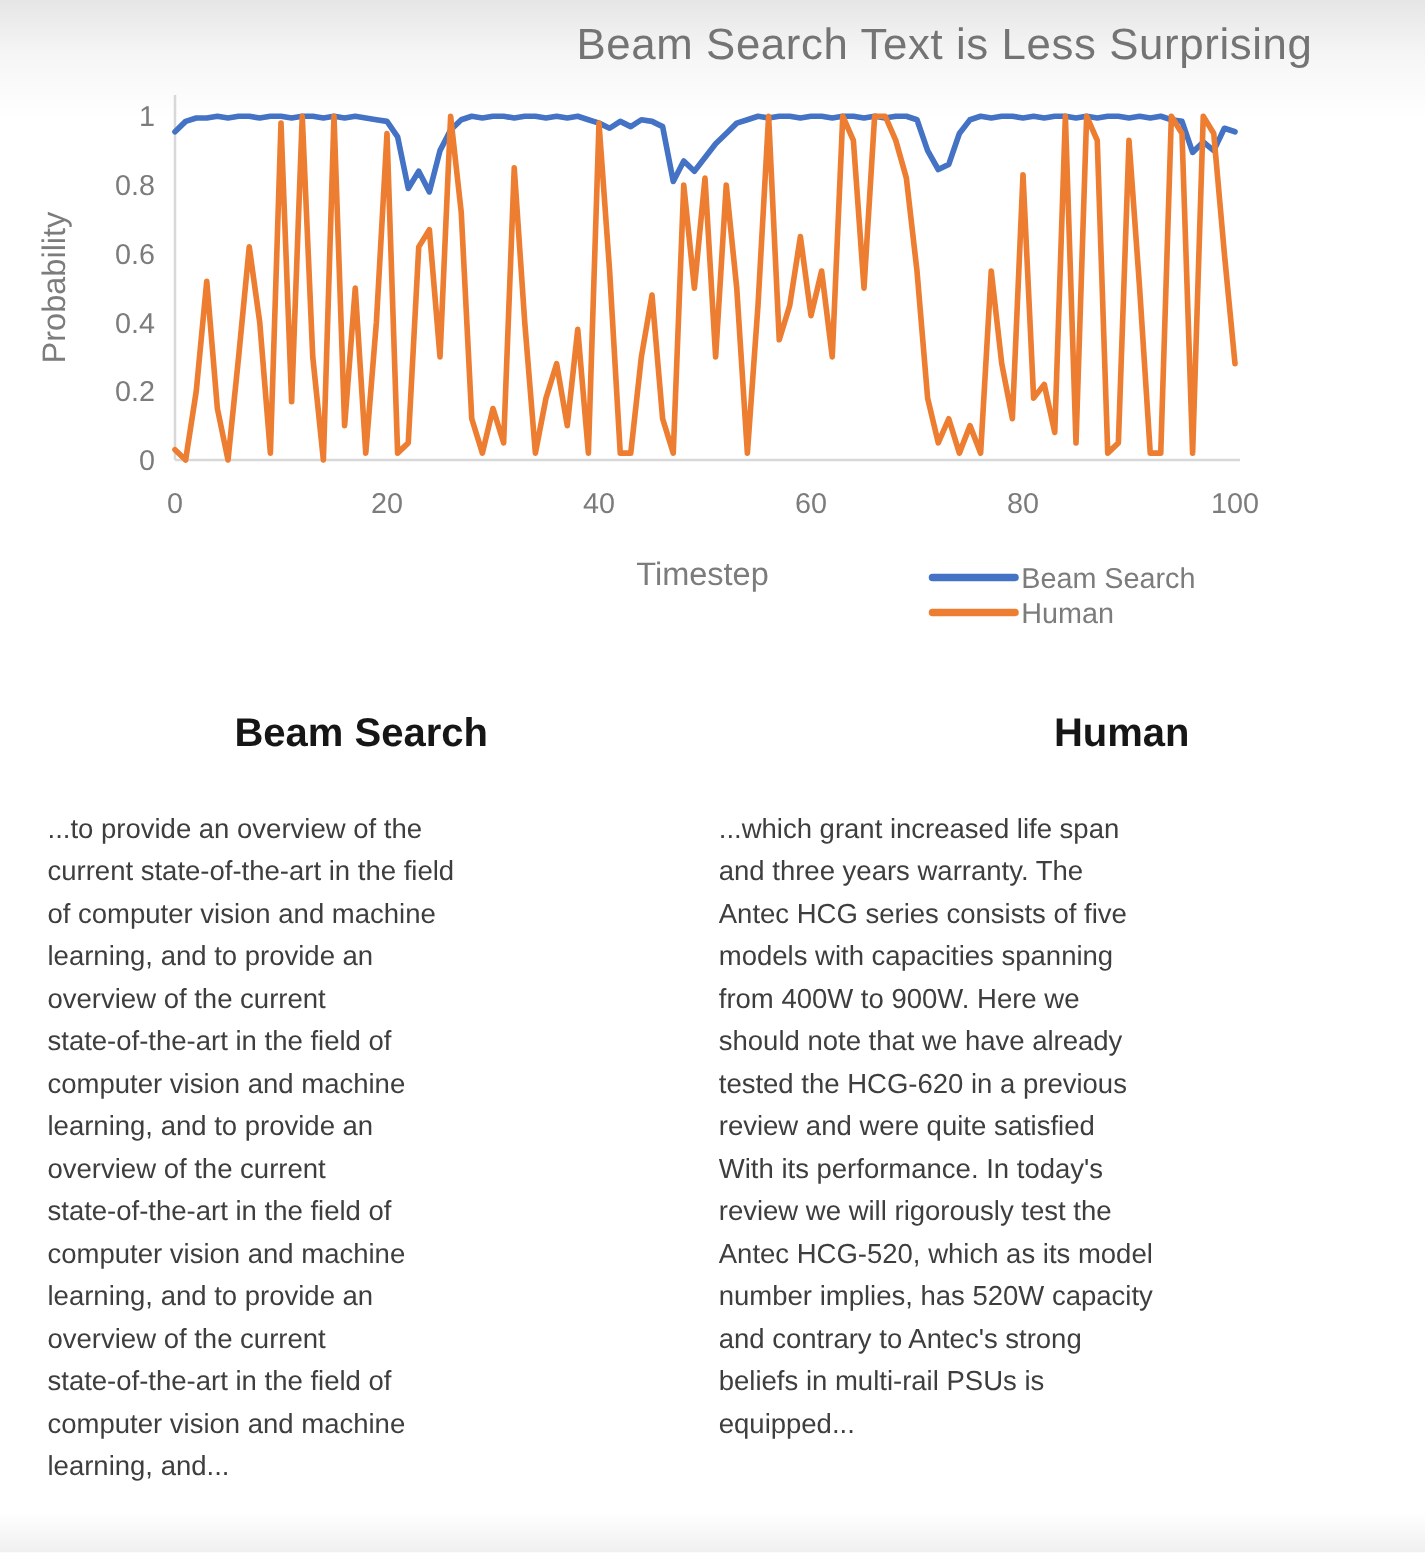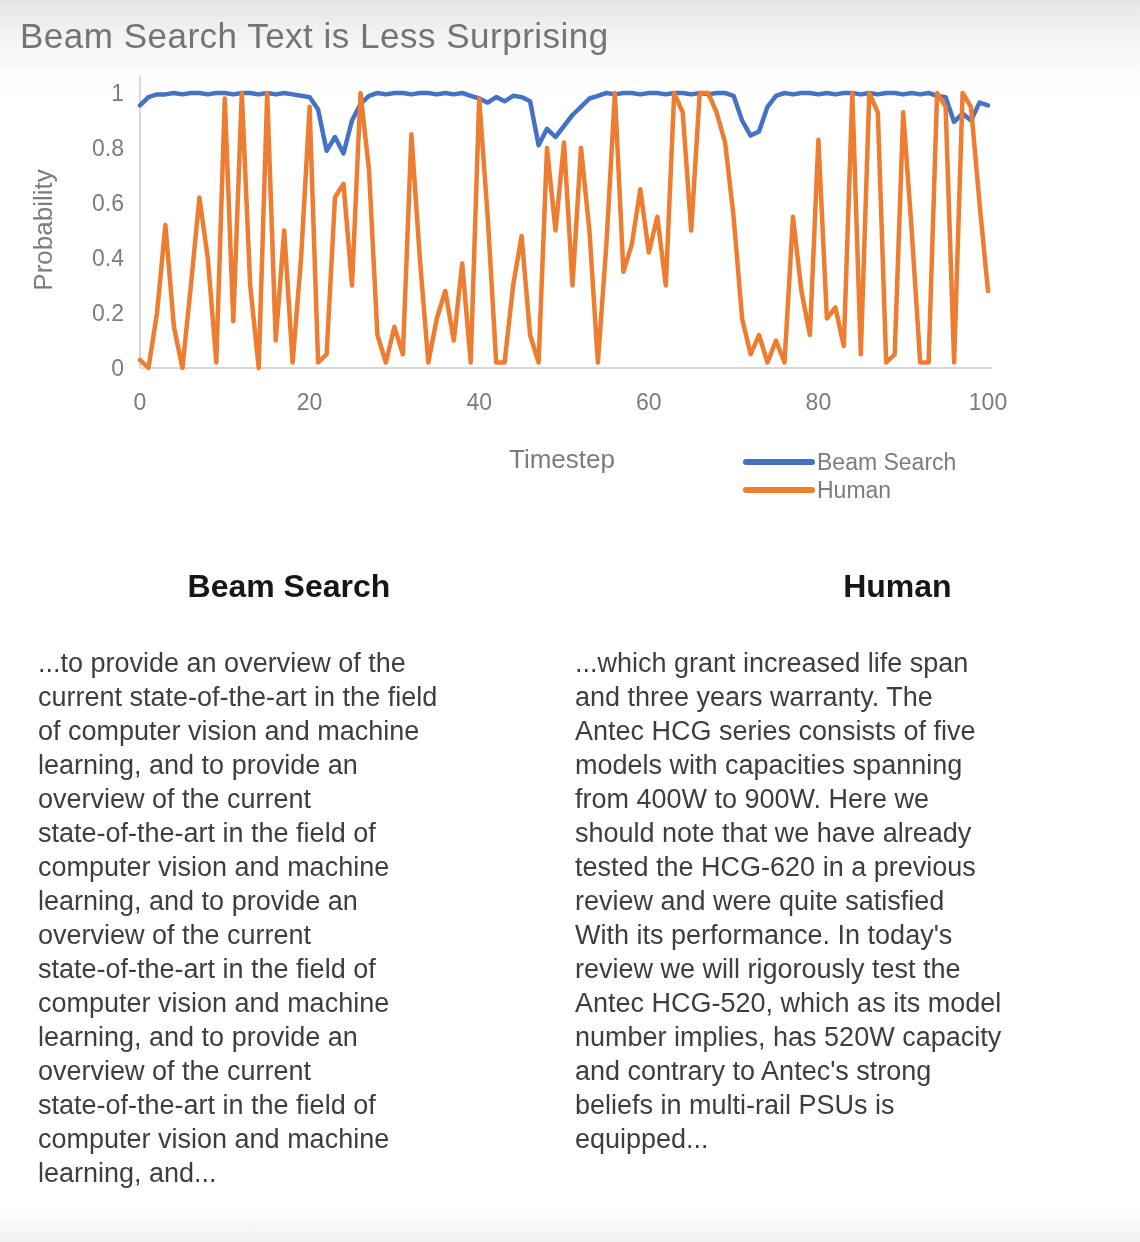--- a/index.html
+++ b/index.html
@@ -1,33 +1,33 @@
 <!DOCTYPE html>
 <html><head>
 <meta charset="utf-8">
 <style>
   html,body{margin:0;padding:0;}
   body{font-family:"Liberation Sans", sans-serif;}
   .page{
     position:relative;width:1140px;height:1242px;overflow:hidden;
     background:linear-gradient(180deg,#e6e6e6 0px,#f6f6f6 45px,#ffffff 95px,#ffffff 1210px,#f0f0f0 1242px);
   }
-  .title-wrap{width:1140px;box-sizing:border-box;padding:16px 90px 0 20px;text-align:left;}
+  .title-wrap{width:1140px;box-sizing:border-box;padding:16px 90px 0 20px;text-align:right;}
   .chart-title{font-size:35px;color:#747474;letter-spacing:0.5px;}
   #chart-svg{display:block;margin-top:2px;}
   .axis-text{fill:#7c7c7c;font-size:23px;font-family:"Liberation Sans",sans-serif;}
   .axis-label{fill:#7c7c7c;font-size:26px;font-family:"Liberation Sans",sans-serif;}
   .legend-text{fill:#7c7c7c;font-size:23px;font-family:"Liberation Sans",sans-serif;}
   .cols{display:flex;box-sizing:border-box;padding:0 0 0 38px;}
   .col-left{width:512px;}
   .col-right{width:495px;margin-left:25px;}
   .col-heading{margin-top:38px;font-size:32px;font-weight:700;color:#161616;text-align:center;line-height:40px;}
   .col-heading.left{padding-right:58px;}
   .col-heading.right{padding-left:32px;}
-  .col-body{margin-top:40px;font-size:27px;line-height:34px;color:#3e3e3e;white-space:pre;}
+  .col-body{margin-top:40px;font-size:22px;line-height:34px;color:#3e3e3e;white-space:pre;}
 </style>
 </head>
 <body>
 
 <div class="page">
 
   <div class="title-wrap">
     <span class="chart-title">Beam Search Text is Less Surprising</span>
   </div>
 

